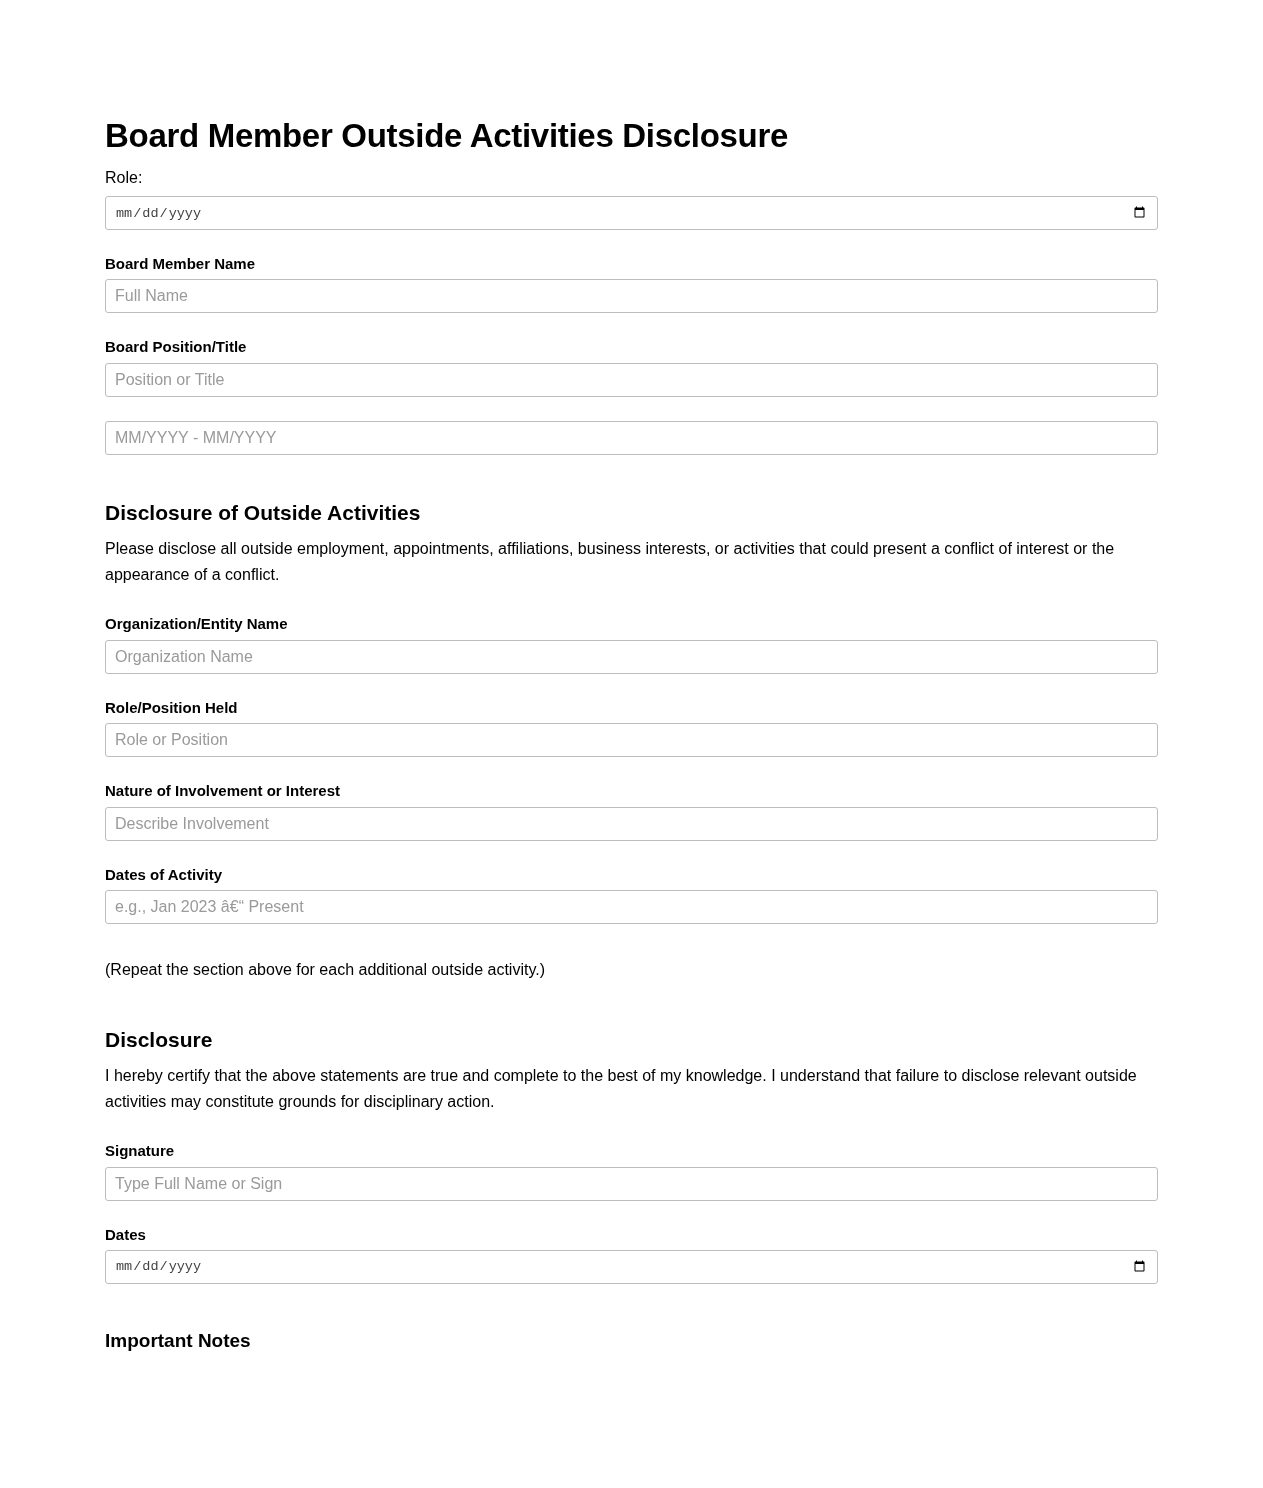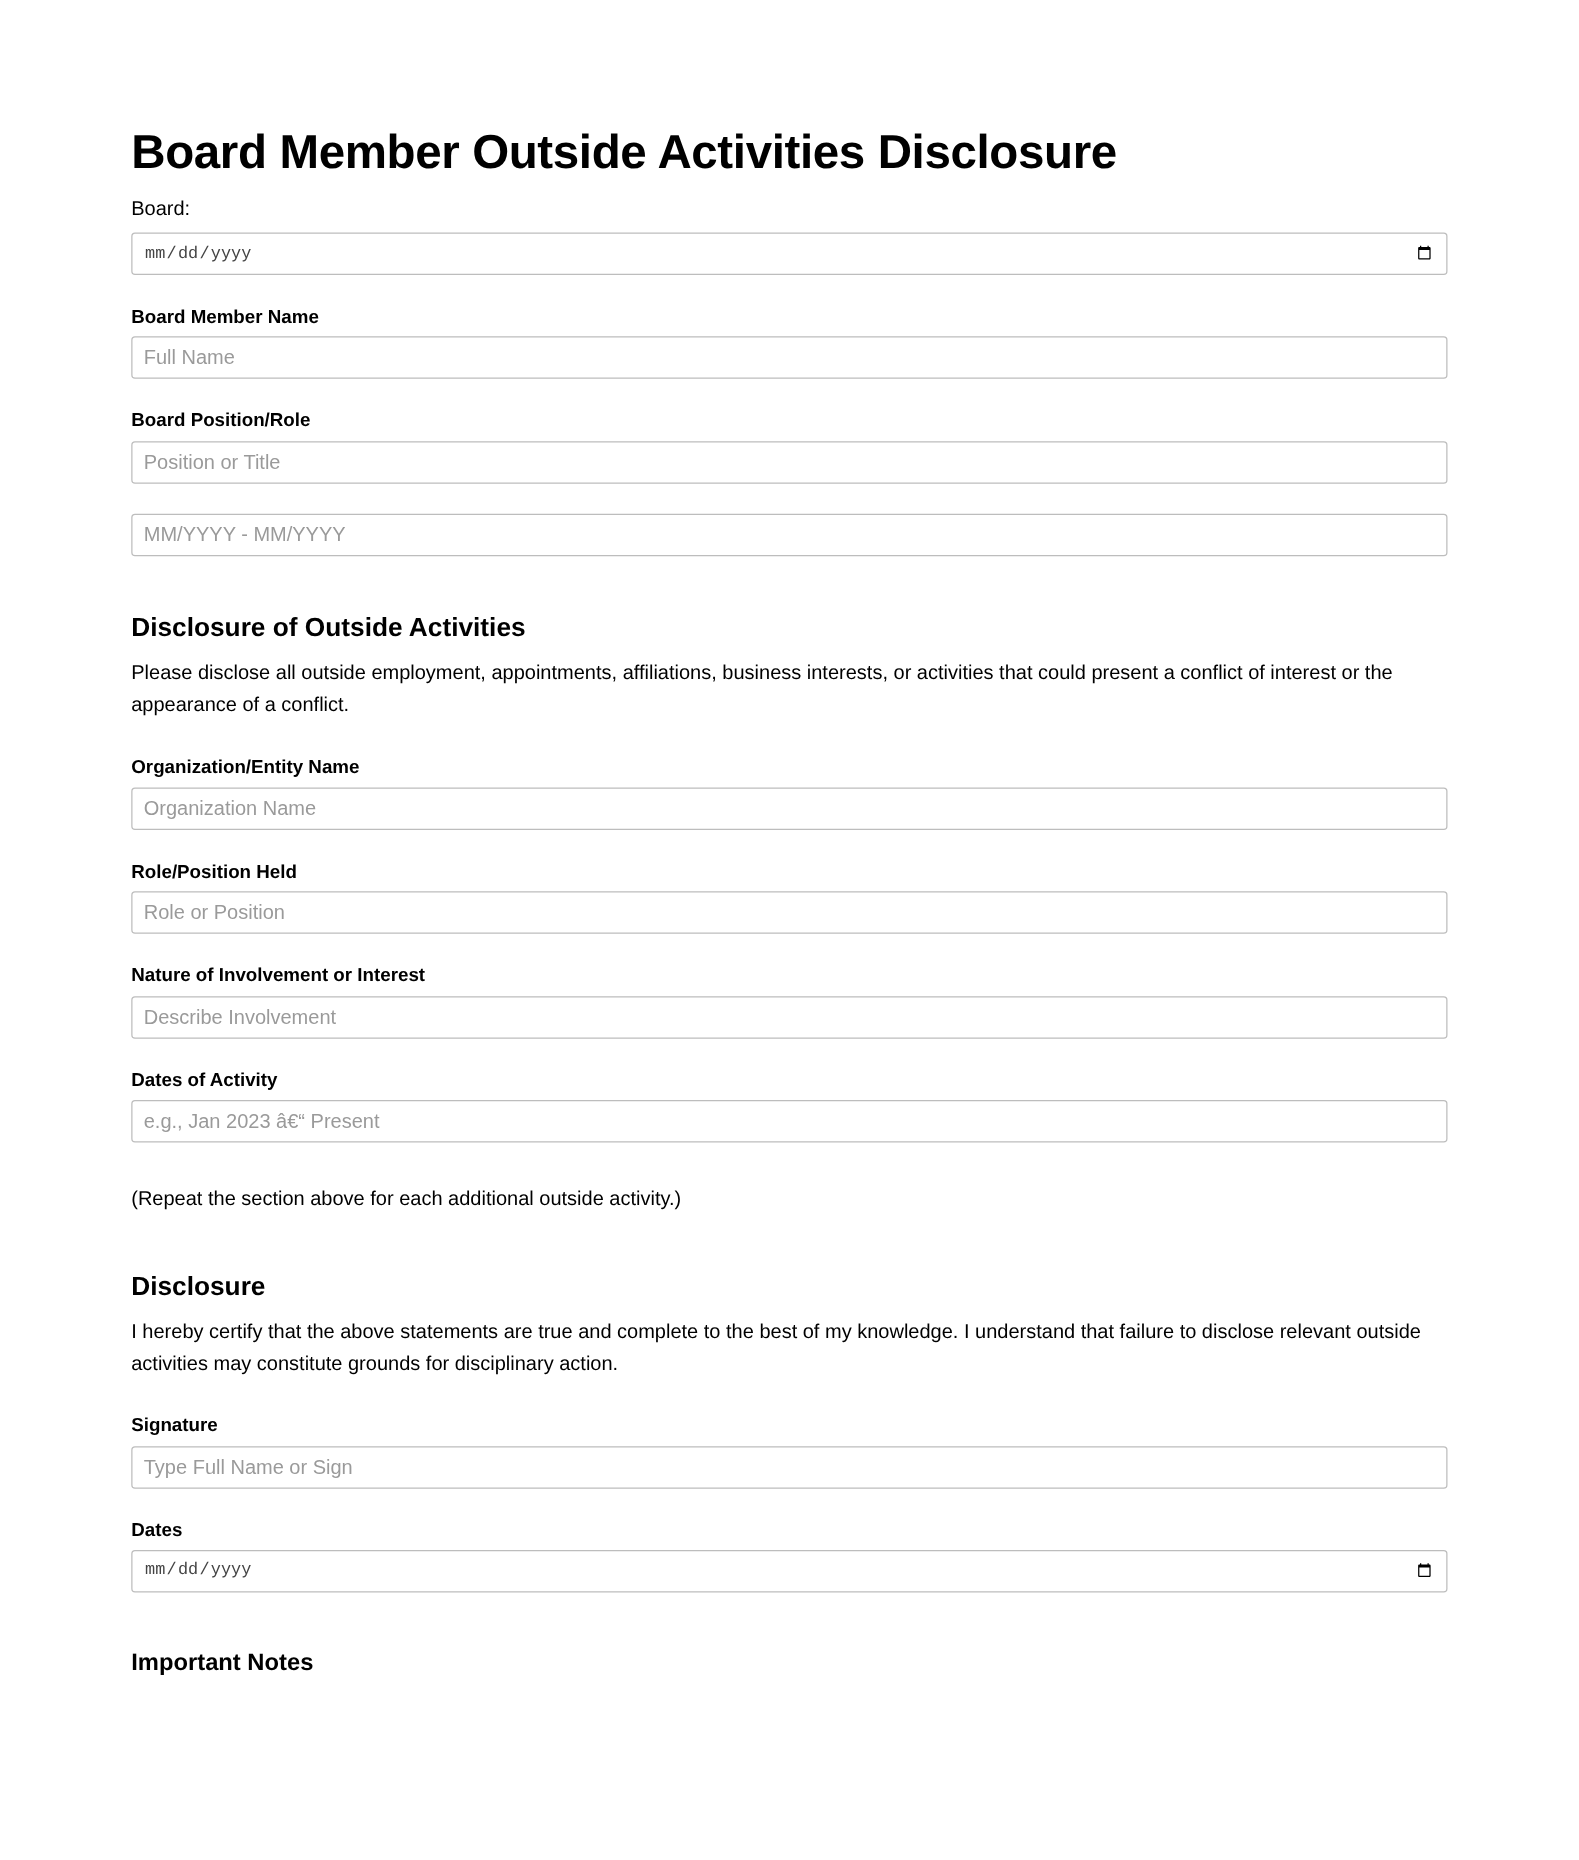--- a/index.html
+++ b/index.html
@@ -12,24 +12,24 @@
     min-height: 1488px;
     font-family: "Liberation Sans", sans-serif;
     color: #000000;
   }
   .page {
     padding: 100px 105px 40px 105px;
     box-sizing: border-box;
     width: 1263px;
   }
   h1.form-title {
-    font-size: 38px;
+    font-size: 33px;
     font-weight: bold;
     letter-spacing: -0.3px;
-    margin: 0 0 12px 0;
+    margin: 16px 0 12px 0;
     line-height: 1.2;
   }
   .date-label {
     font-size: 16px;
     font-weight: normal;
     margin: 0 0 8px 0;
     line-height: 1.3;
   }
   .field-label {
     font-size: 15px;
@@ -88,31 +88,31 @@
   }
 </style>
 </head>
 <body>
 
 <div class="page">
 
   <h1 class="form-title">Board Member Outside Activities Disclosure</h1>
 
   <div class="field-block">
-    <div class="date-label">Board:</div>
+    <div class="date-label">Role:</div>
     <input class="date-input" type="date" placeholder="mm/dd/yyyy" style="">
   </div>
 
   <div class="field-block">
     <div class="field-label">Board Member Name</div>
     <input class="text-input" type="text" placeholder="Full Name" style="">
   </div>
 
   <div class="field-block">
-    <div class="field-label">Board Position/Role</div>
+    <div class="field-label">Board Position/Title</div>
     <input class="text-input" type="text" placeholder="Position or Title" style="">
   </div>
 
   <div class="field-block">
     <input class="text-input" type="text" placeholder="MM/YYYY - MM/YYYY" style="">
   </div>
 
   <h2 class="section-title">Disclosure of Outside Activities</h2>
   <p class="section-text">Please disclose all outside employment, appointments, affiliations, business interests, or activities that could present a conflict of interest or the appearance of a conflict.</p>
 

